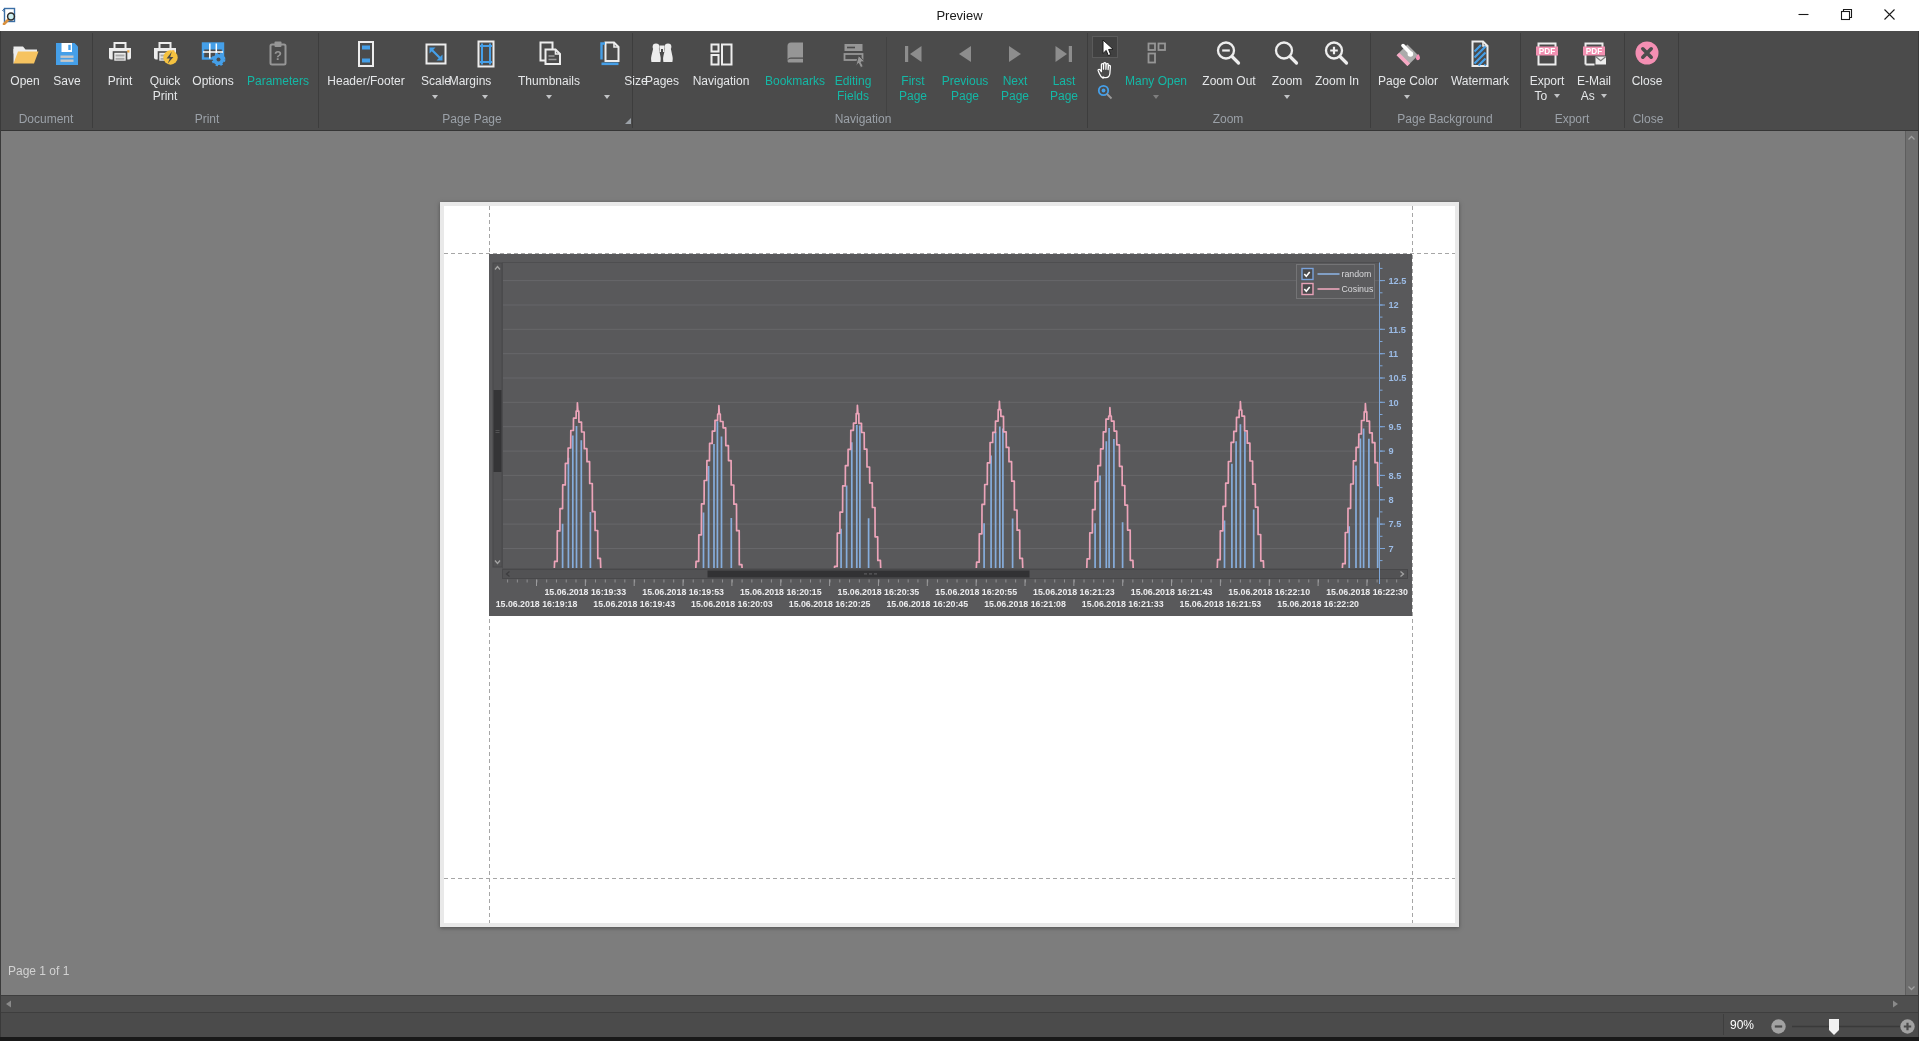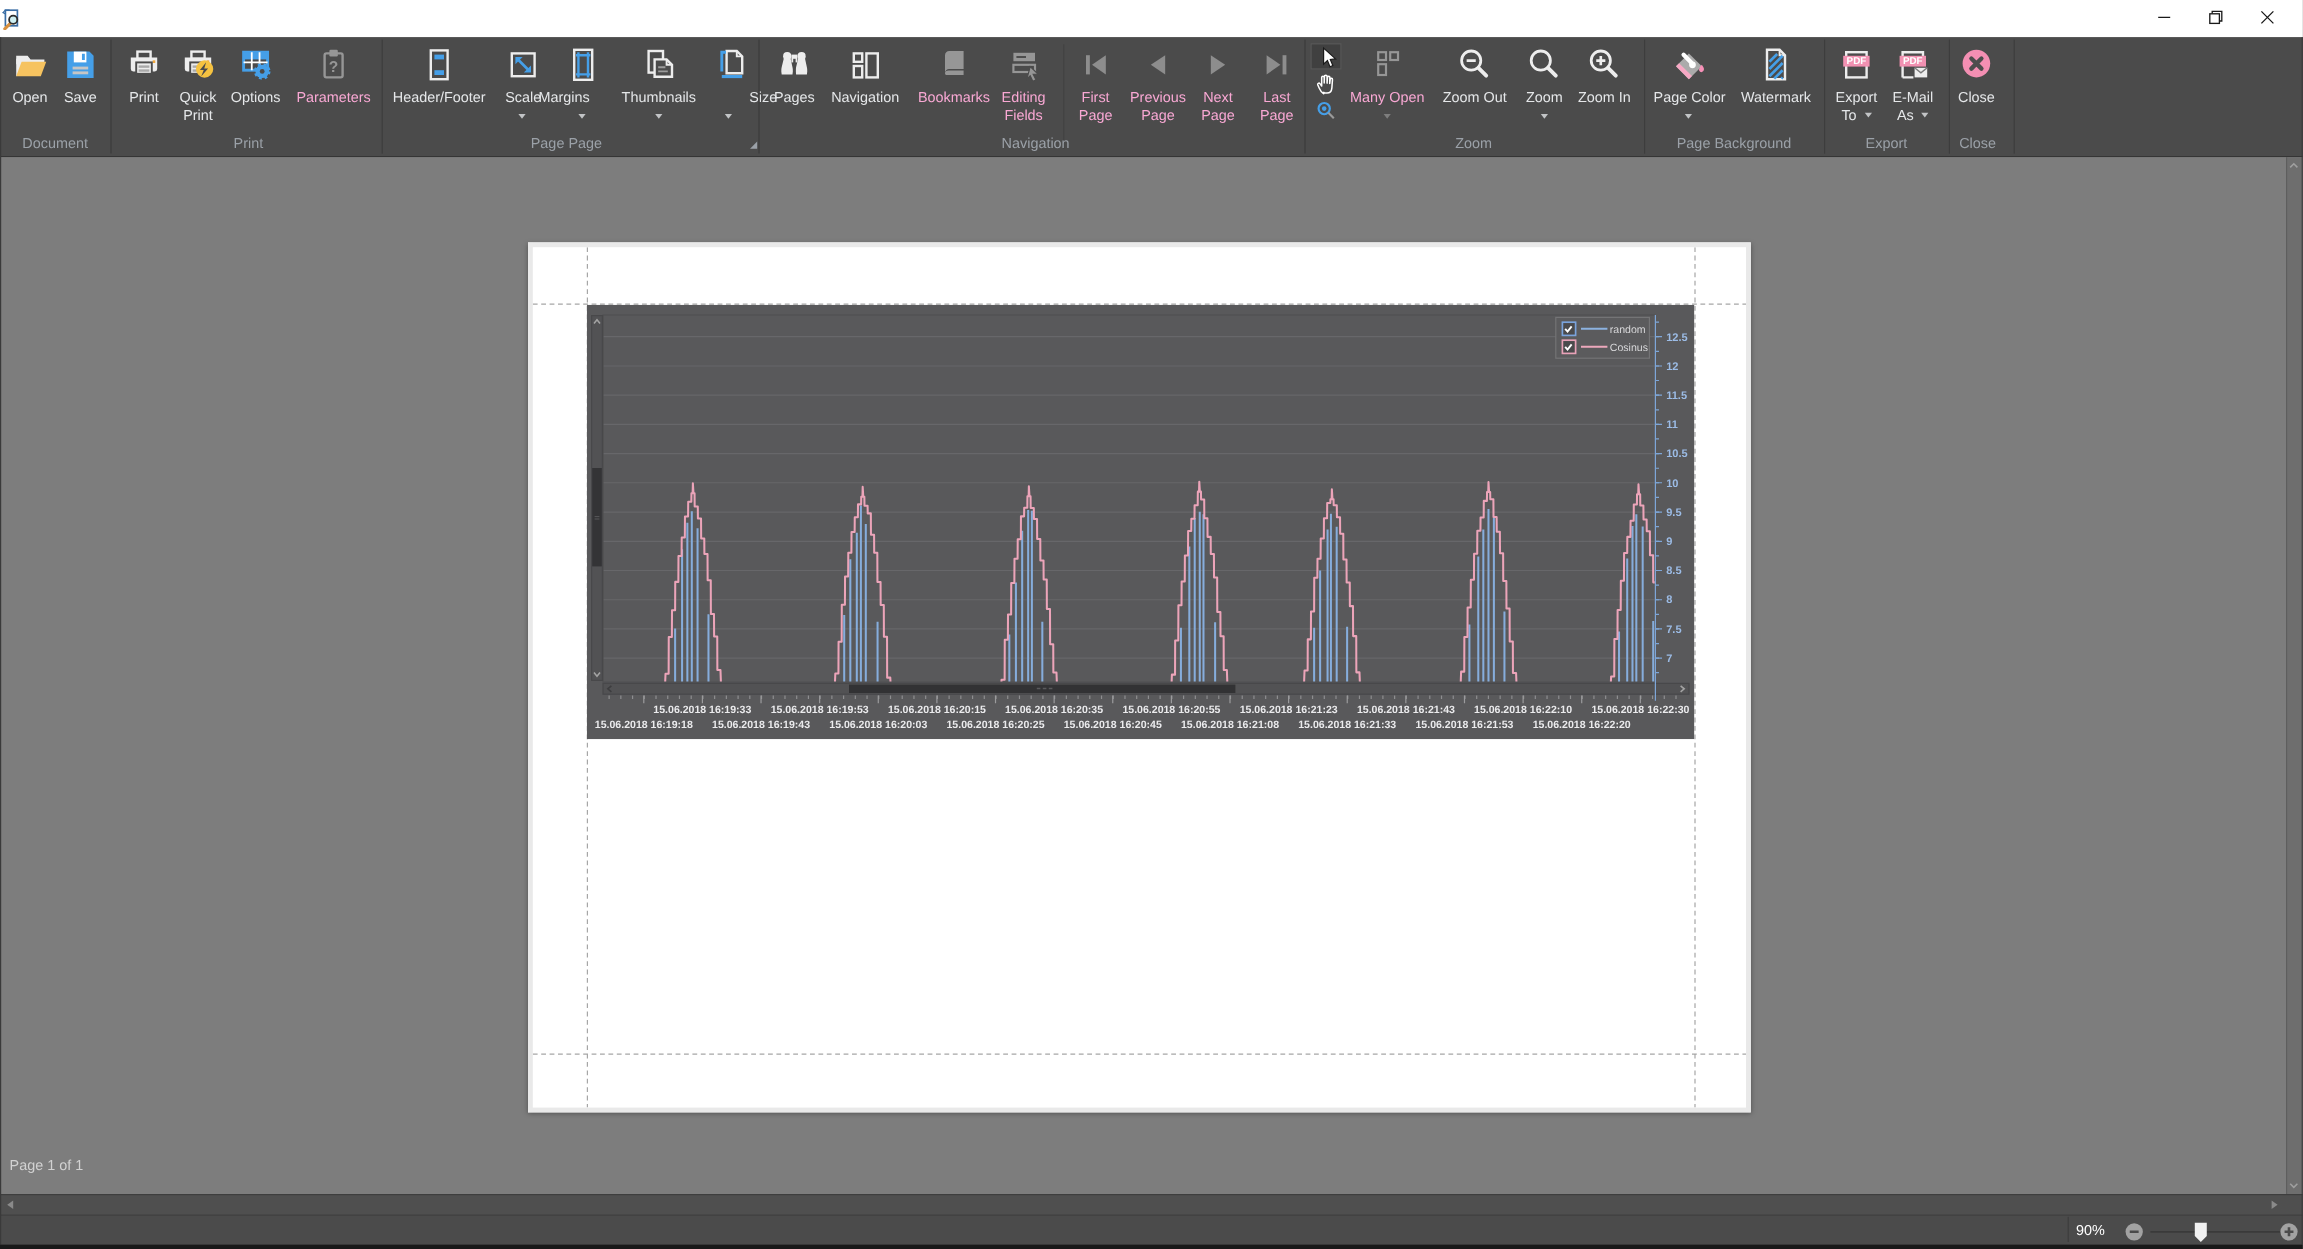--- a/index.html
+++ b/index.html
@@ -1,34 +1,35 @@
 <!DOCTYPE html>
 <html><head><meta charset="utf-8"><title>Preview</title><style>
 *{margin:0;padding:0;box-sizing:border-box}
 html,body{width:1919px;height:1041px;overflow:hidden;background:#7D7D7D;font-family:"Liberation Sans",sans-serif;-webkit-font-smoothing:antialiased}
 .abs{position:absolute}
 #titlebar{position:absolute;left:0;top:0;width:1919px;height:31px;background:#fff}
 #title{position:absolute;left:0;top:8px;width:1919px;text-align:center;font-size:13px;color:#1a1a1a}
 #ribbon{position:absolute;left:0;top:31px;width:1919px;height:100px;background:#4B4B4B;border-bottom:1px solid #353535}
 .cap{position:absolute;top:43px;font-size:12px;color:#E5E7E9;text-align:center;white-space:nowrap;line-height:15px}
-.cap.dis{color:#f9a8d4}
+.cap.dis{color:#14b8a6}
 .glabel{position:absolute;top:81px;font-size:12px;color:#9BA1A8;text-align:center;white-space:nowrap}
 .gsep{position:absolute;top:2px;height:95px;width:1px;background:#3D3D3D}
 .icon32{position:absolute;top:7px;width:32px;height:32px}
 .drop{position:absolute;width:0;height:0;border-left:3.5px solid transparent;border-right:3.5px solid transparent;border-top:4px solid #C2C4C6}
 .drop.dis{border-top-color:#7E7E7E}
 .dropi{display:inline-block;width:0;height:0;border-left:3.5px solid transparent;border-right:3.5px solid transparent;border-top:4px solid #C2C4C6;vertical-align:2px;margin-left:3px}
 #workspace{position:absolute;left:0;top:131px;width:1919px;height:864px;background:#7D7D7D}
 #page{position:absolute;left:440px;top:71px;width:1019px;height:725px;background:#fff;border:4px solid #E9E9E9;box-shadow:0 1px 4px rgba(40,40,40,.55)}
 #hscrollrow{position:absolute;left:0;top:995px;width:1919px;height:17px;background:#4F4F4F;border-top:1px solid #3E3E3E}
 #statusbar{position:absolute;left:0;top:1012px;width:1919px;height:25px;background:#4B4B4B;border-top:1px solid #3E3E3E;color:#D2D2D2;font-size:12px}
 #bottomstrip{position:absolute;left:0;top:1037px;width:1919px;height:4px;background:#191919}
 #vscrollrow{position:absolute;left:1905px;top:131px;width:13px;height:864px;background:#6E6E6E;border-left:1px solid #5E5E5E}
 </style></head><body>
 <div id="titlebar">
+    <div id="title">Preview</div>
     <svg class="abs" style="left:1px;top:7px" width="18" height="18" viewBox="0 0 18 18">
       <path d="M1.5 3.5 l2 -2 h3 v3 h-3 z" fill="#fff" stroke="#3A6EA5"></path>
       <rect x="3.5" y="1.5" width="10" height="13" fill="#fff" stroke="#3A6EA5" stroke-width="1.4"></rect>
       <path d="M8 12 L3 17" stroke="#D8903E" stroke-width="2.6" stroke-linecap="round"></path>
       <circle cx="10" cy="9.5" r="3.4" fill="#CDEFF2" stroke="#2b2b2b" stroke-width="1.5"></circle>
     </svg>
     <svg class="abs" style="left:1790px;top:0" width="129" height="31" viewBox="0 0 129 31">
       <path d="M8.5 14.5 h10" stroke="#1a1a1a" stroke-width="1.1"></path>
       <path d="M53.5 11.5 v-2 h8 v8 h-2" fill="none" stroke="#1a1a1a" stroke-width="1.1"></path>
       <rect x="51.5" y="11.5" width="8" height="8" fill="#fff" stroke="#1a1a1a" stroke-width="1.1"></rect>

